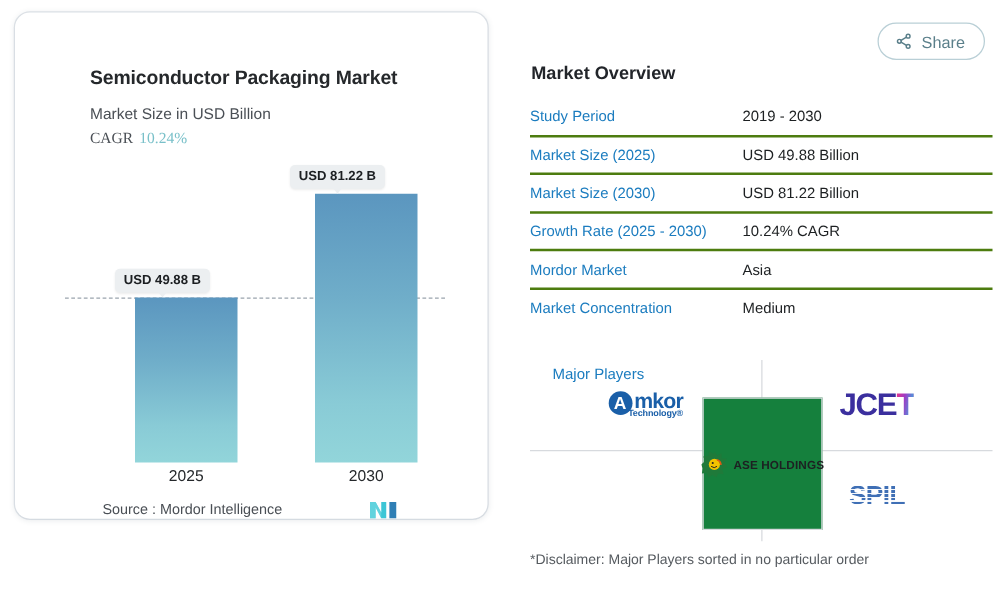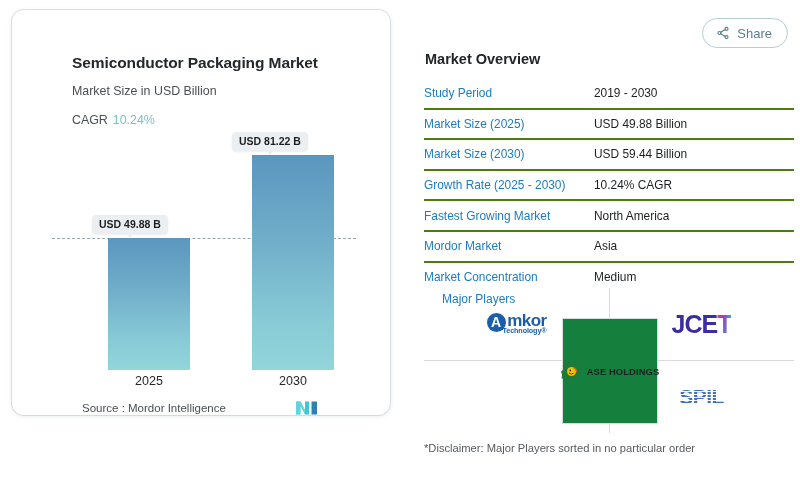--- a/index.html
+++ b/index.html
@@ -22,22 +22,22 @@
   .chart-title{
     position:absolute;left:60px;top:44px;
     font-size:15.5px;font-weight:bold;color:#25282b;letter-spacing:-.1px;
     white-space:nowrap;
   }
   .chart-sub{
     position:absolute;left:60px;top:74px;
     font-size:12.4px;color:#4a4f55;white-space:nowrap;
   }
   .cagr-row{
-    position:absolute;left:60px;top:103px;
-    font-size:12.4px;color:#4a4f55;white-space:nowrap;
+    position:absolute;left:60px;top:93px;
+    font-size:12.4px;color:#4a4f55;white-space:nowrap;font-family:Liberation Serif, serif;
   }
   .cagr-val{color:#79c0c9;margin-left:5px;}
 
   
   .plot{position:absolute;left:28px;top:120px;width:330px;height:240px;}
   .gridline{
     position:absolute;left:12px;right:14px;top:108px;height:0;
     border-top:1px dashed #9aa4ad;
   }
   .bar{
@@ -252,29 +252,25 @@
       <div class="trow">
         <div class="tkey">Study Period</div>
         <div class="tval">2019 - 2030</div>
       </div>
       <div class="trow">
         <div class="tkey">Market Size (2025)</div>
         <div class="tval">USD 49.88 Billion</div>
       </div>
       <div class="trow">
         <div class="tkey">Market Size (2030)</div>
-        <div class="tval">USD 59.44 Billion</div>
+        <div class="tval">USD 81.22 Billion</div>
       </div>
       <div class="trow">
         <div class="tkey">Growth Rate (2025 - 2030)</div>
         <div class="tval">10.24% CAGR</div>
-      </div>
-      <div class="trow">
-        <div class="tkey">Fastest Growing Market</div>
-        <div class="tval">North America</div>
       </div>
       <div class="trow">
         <div class="tkey">Mordor Market</div>
         <div class="tval">Asia</div>
       </div>
       <div class="trow">
         <div class="tkey">Market Concentration</div>
         <div class="tval">Medium</div>
       </div>
     </div>

